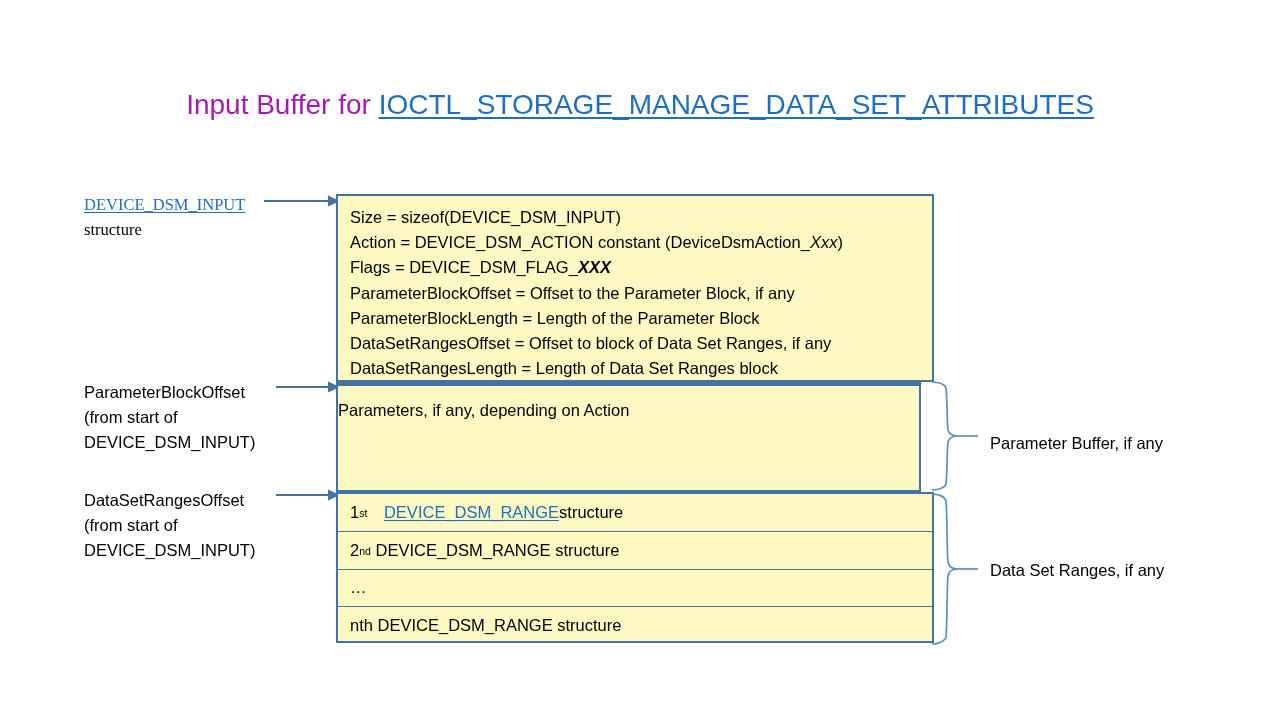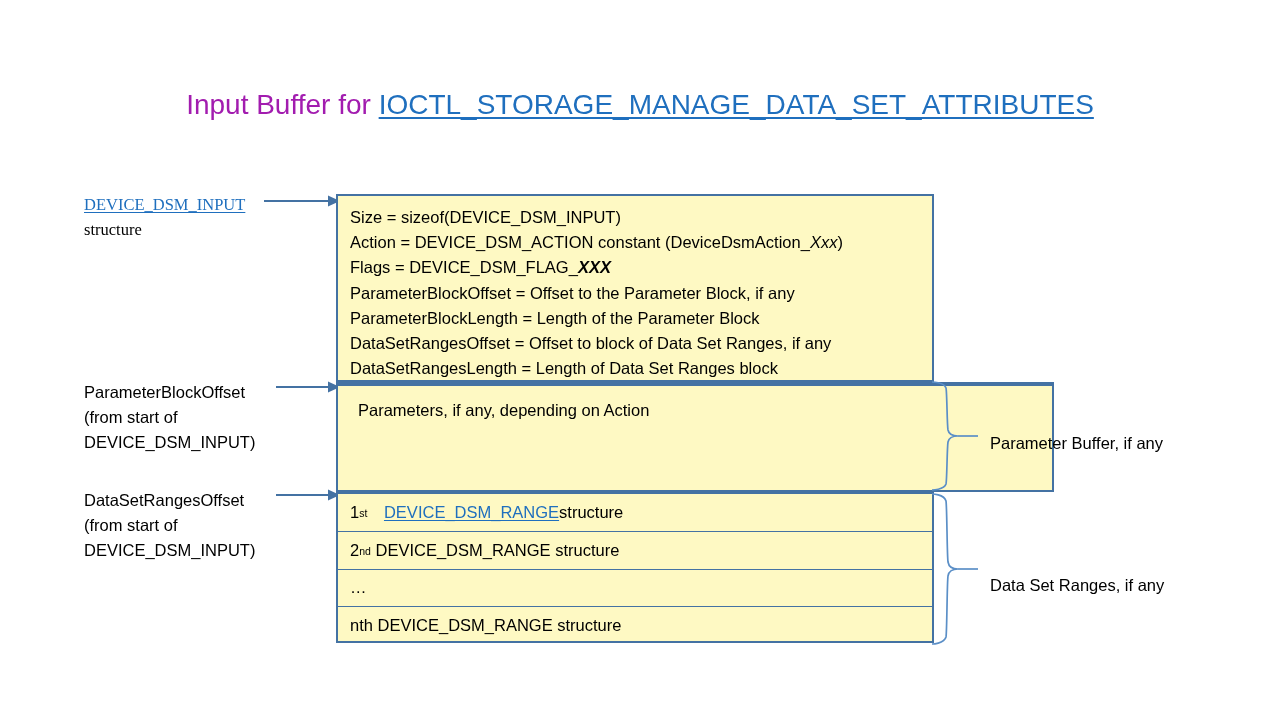--- a/index.html
+++ b/index.html
@@ -64,24 +64,24 @@
   #header-box {
     left: 336px;
     top: 194px;
     width: 598px;
     height: 188px;
     padding: 9px 0 0 12px;
   }
   #params-box {
     left: 336px;
     top: 382px;
-    width: 718px;
+    width: 585px;
     height: 110px;
     border-top-width: 4px;
-    padding: 12px 0 0 20px;
+    padding: 12px 0 0 0;
   }
   #ranges-box {
     left: 336px;
     top: 492px;
     width: 598px;
     height: 151px;
     padding: 0;
   }
 
   .field-line {
@@ -115,21 +115,21 @@
   .range-row sup { font-size: 10.5px; vertical-align: super; }
 
   
   .brace-label {
     position: absolute;
     font-size: 16.5px;
     color: #000000;
     white-space: nowrap;
   }
   #brace-label-param { left: 990px; top: 434px; }
-  #brace-label-range { left: 990px; top: 561px; margin-top: 15px; }
+  #brace-label-range { left: 990px; top: 561px; }
 </style>
 </head>
 <body>
 
 <div id="title">
   <span class="plain">Input Buffer for </span><span class="link">IOCTL_STORAGE_MANAGE_DATA_SET_ATTRIBUTES</span>
 </div>
 
 <div class="side-label" id="label-dsm-input">
   <div><span class="link">DEVICE_DSM_INPUT</span></div>

